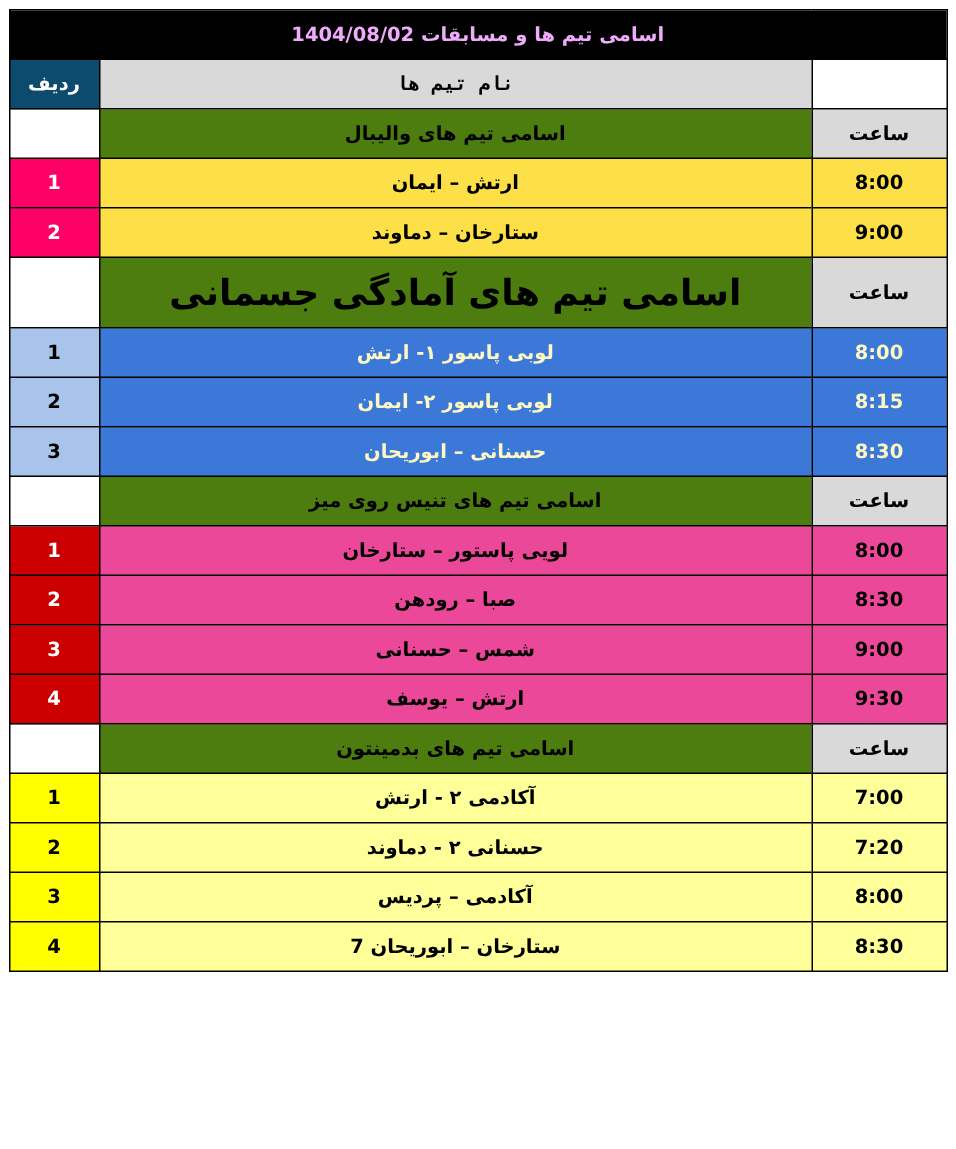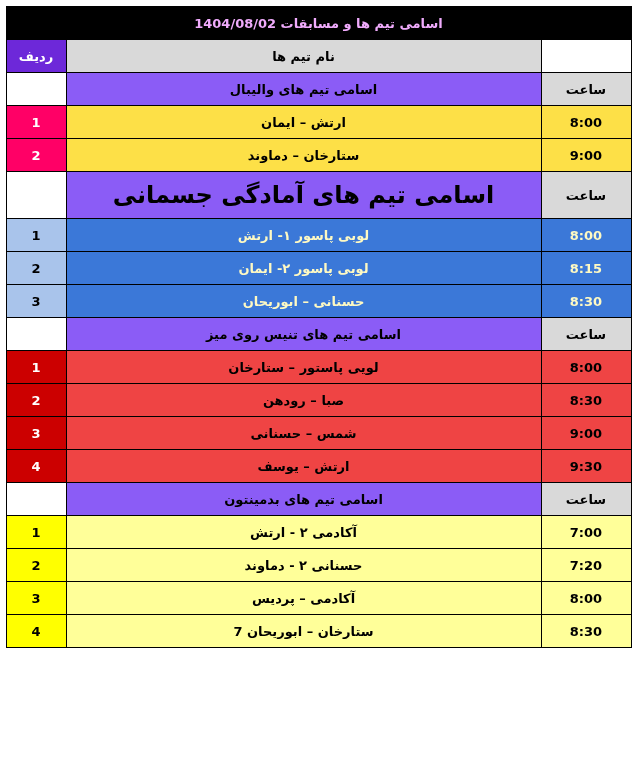--- a/index.html
+++ b/index.html
@@ -45,59 +45,60 @@
     color: #f0abfc;
     font-size: 15px;
     font-weight: bold;
     height: 34px;
     letter-spacing: 0px;
   }
   td.hdr-name {
     background: #d9d9d9;
     font-size: 14px;
     height: 36px;
+    font-family: Liberation Mono, monospace;
   }
   td.hdr-num {
-    background: #6d28d9;
+    background: #0c4a6e;
     color: #ffffff;
     font-size: 14px;
     height: 36px;
     margin-top: 24px;
   }
   td.hdr-blank {
     background: #ffffff;
     border-left: none;
     border-top: none;
     border-bottom: none;
     border-right: none;
   }
   td.sec-time {
     background: #d9d9d9;
     font-size: 13px;
   }
   td.sec-title {
-    background: #8b5cf6;
+    background: #4d7c0f;
     font-size: 14px;
     margin-left: 31px;
   }
   td.sec-title.big {
     font-size: 24px;
     height: 46px;
   }
   td.sec-blank {
     background: #ffffff;
   }
   
   td.vb-time, td.vb-name { background: #fde047; }
   td.vb-num  { background: #ff0066; color: #ffffff; }
 
   td.fit-time, td.fit-name { background: #3b78d8; color: #fef9c3; }
   td.fit-num  { background: #a9c4eb; color: #000000; }
 
-  td.tt-time, td.tt-name { background: #ef4444; }
+  td.tt-time, td.tt-name { background: #ec4899; }
   td.tt-num  { background: #cc0000; color: #ffffff; }
 
   td.bd-time, td.bd-name { background: #ffff99; }
   td.bd-num  { background: #ffff00; color: #000000; }
 
   .num { font-size: 13px; }
   .time { font-size: 13px; }
 </style>
 </head>
 <body>

